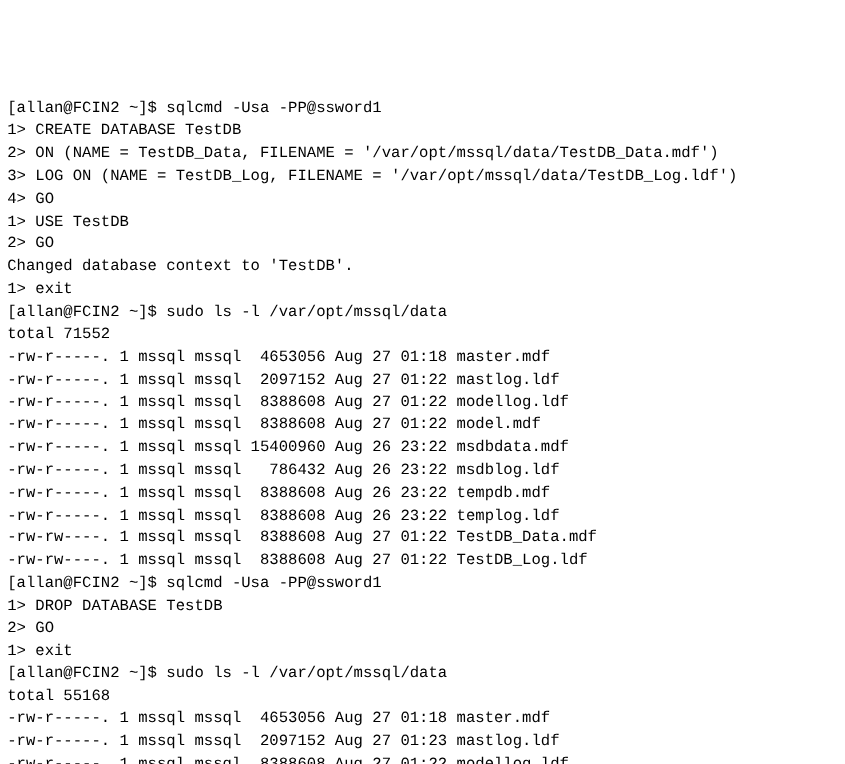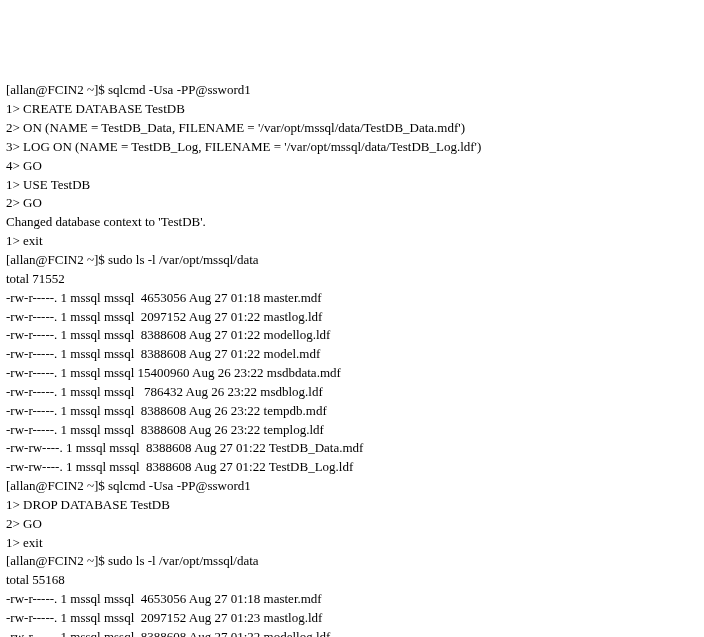--- a/index.html
+++ b/index.html
@@ -9,21 +9,20 @@
       font-family: "Courier New", Courier, monospace;
       font-size: 13px;
       line-height: 1.45;
       color: #000000;
       white-space: pre;
       width: 704px;
       box-sizing: border-box;
     }
     .line {
       display: block;
-      font-family: Liberation Serif, serif;
     }
   </style>
 </head>
 <body>
 
 
 
 <div id="terminal-output"><span class="line">[allan@FCIN2 ~]$ sqlcmd -Usa -PP@ssword1</span><span class="line">1&gt; CREATE DATABASE TestDB</span><span class="line">2&gt; ON (NAME = TestDB_Data, FILENAME = '/var/opt/mssql/data/TestDB_Data.mdf')</span><span class="line">3&gt; LOG ON (NAME = TestDB_Log, FILENAME = '/var/opt/mssql/data/TestDB_Log.ldf')</span><span class="line">4&gt; GO</span><span class="line">1&gt; USE TestDB</span><span class="line">2&gt; GO</span><span class="line">Changed database context to 'TestDB'.</span><span class="line">1&gt; exit</span><span class="line">[allan@FCIN2 ~]$ sudo ls -l /var/opt/mssql/data</span><span class="line">total 71552</span><span class="line">-rw-r-----. 1 mssql mssql  4653056 Aug 27 01:18 master.mdf</span><span class="line">-rw-r-----. 1 mssql mssql  2097152 Aug 27 01:22 mastlog.ldf</span><span class="line">-rw-r-----. 1 mssql mssql  8388608 Aug 27 01:22 modellog.ldf</span><span class="line">-rw-r-----. 1 mssql mssql  8388608 Aug 27 01:22 model.mdf</span><span class="line">-rw-r-----. 1 mssql mssql 15400960 Aug 26 23:22 msdbdata.mdf</span><span class="line">-rw-r-----. 1 mssql mssql   786432 Aug 26 23:22 msdblog.ldf</span><span class="line">-rw-r-----. 1 mssql mssql  8388608 Aug 26 23:22 tempdb.mdf</span><span class="line">-rw-r-----. 1 mssql mssql  8388608 Aug 26 23:22 templog.ldf</span><span class="line">-rw-rw----. 1 mssql mssql  8388608 Aug 27 01:22 TestDB_Data.mdf</span><span class="line">-rw-rw----. 1 mssql mssql  8388608 Aug 27 01:22 TestDB_Log.ldf</span><span class="line">[allan@FCIN2 ~]$ sqlcmd -Usa -PP@ssword1</span><span class="line">1&gt; DROP DATABASE TestDB</span><span class="line">2&gt; GO</span><span class="line">1&gt; exit</span><span class="line">[allan@FCIN2 ~]$ sudo ls -l /var/opt/mssql/data</span><span class="line">total 55168</span><span class="line">-rw-r-----. 1 mssql mssql  4653056 Aug 27 01:18 master.mdf</span><span class="line">-rw-r-----. 1 mssql mssql  2097152 Aug 27 01:23 mastlog.ldf</span><span class="line">-rw-r-----. 1 mssql mssql  8388608 Aug 27 01:22 modellog.ldf</span></div>
 
 

